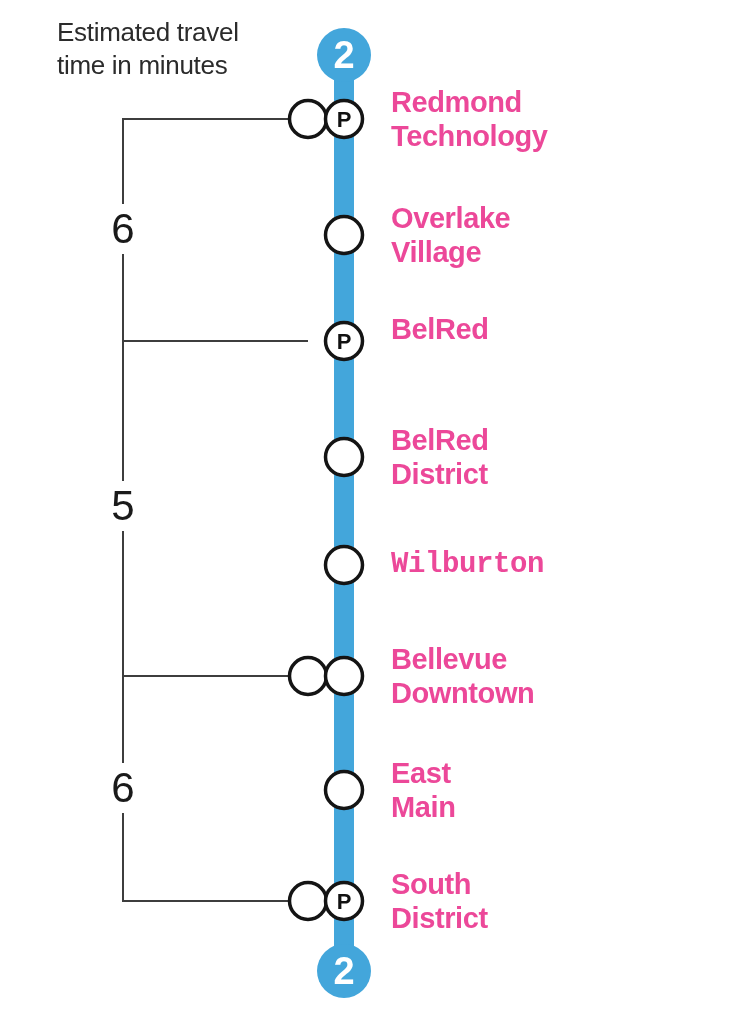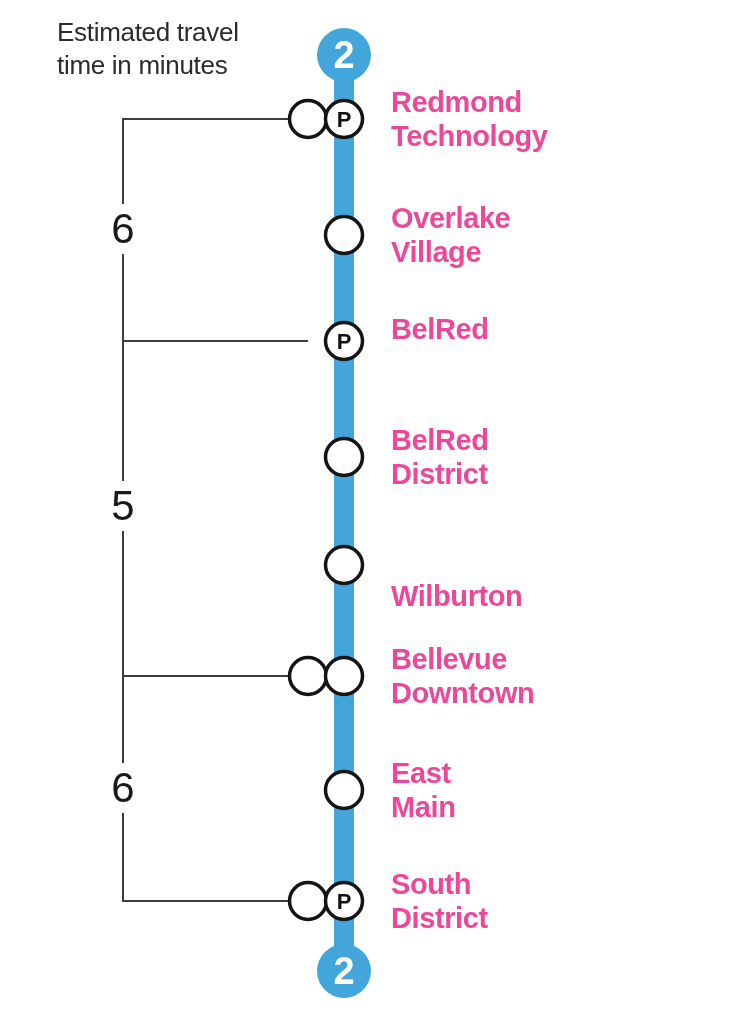--- a/index.html
+++ b/index.html
@@ -138,21 +138,21 @@
         </svg></div>
       <div class="station-label" style="top: 329px;">BelRed</div>
       <div class="marker-wrap" style="left: 320px; top: 433px;"><svg width="48" height="48" viewBox="0 0 48 48">
           <circle cx="24" cy="24" r="18.5" fill="#ffffff" stroke="#141414" stroke-width="3.5"></circle>
         </svg></div>
       <div class="station-label" style="top: 457px;">BelRed
 District</div>
       <div class="marker-wrap" style="left: 320px; top: 541px;"><svg width="48" height="48" viewBox="0 0 48 48">
           <circle cx="24" cy="24" r="18.5" fill="#ffffff" stroke="#141414" stroke-width="3.5"></circle>
         </svg></div>
-      <div class="station-label" style="top: 596px;">Wilburton</div>
+      <div class="station-label" style="top: 565px; font-family: Liberation Mono, monospace;">Wilburton</div>
       <div class="marker-wrap" style="left: 276px; top: 652px;"><svg width="92" height="48" viewBox="0 0 92 48">
           <circle cx="32" cy="24" r="18.5" fill="#ffffff" stroke="#141414" stroke-width="3.5"></circle>
           <circle cx="68" cy="24" r="18.5" fill="#ffffff" stroke="#141414" stroke-width="3.5"></circle>
         </svg></div>
       <div class="station-label" style="top: 676px;">Bellevue
 Downtown</div>
       <div class="marker-wrap" style="left: 320px; top: 766px;"><svg width="48" height="48" viewBox="0 0 48 48">
           <circle cx="24" cy="24" r="18.5" fill="#ffffff" stroke="#141414" stroke-width="3.5"></circle>
         </svg></div>
       <div class="station-label" style="top: 790px;">East

